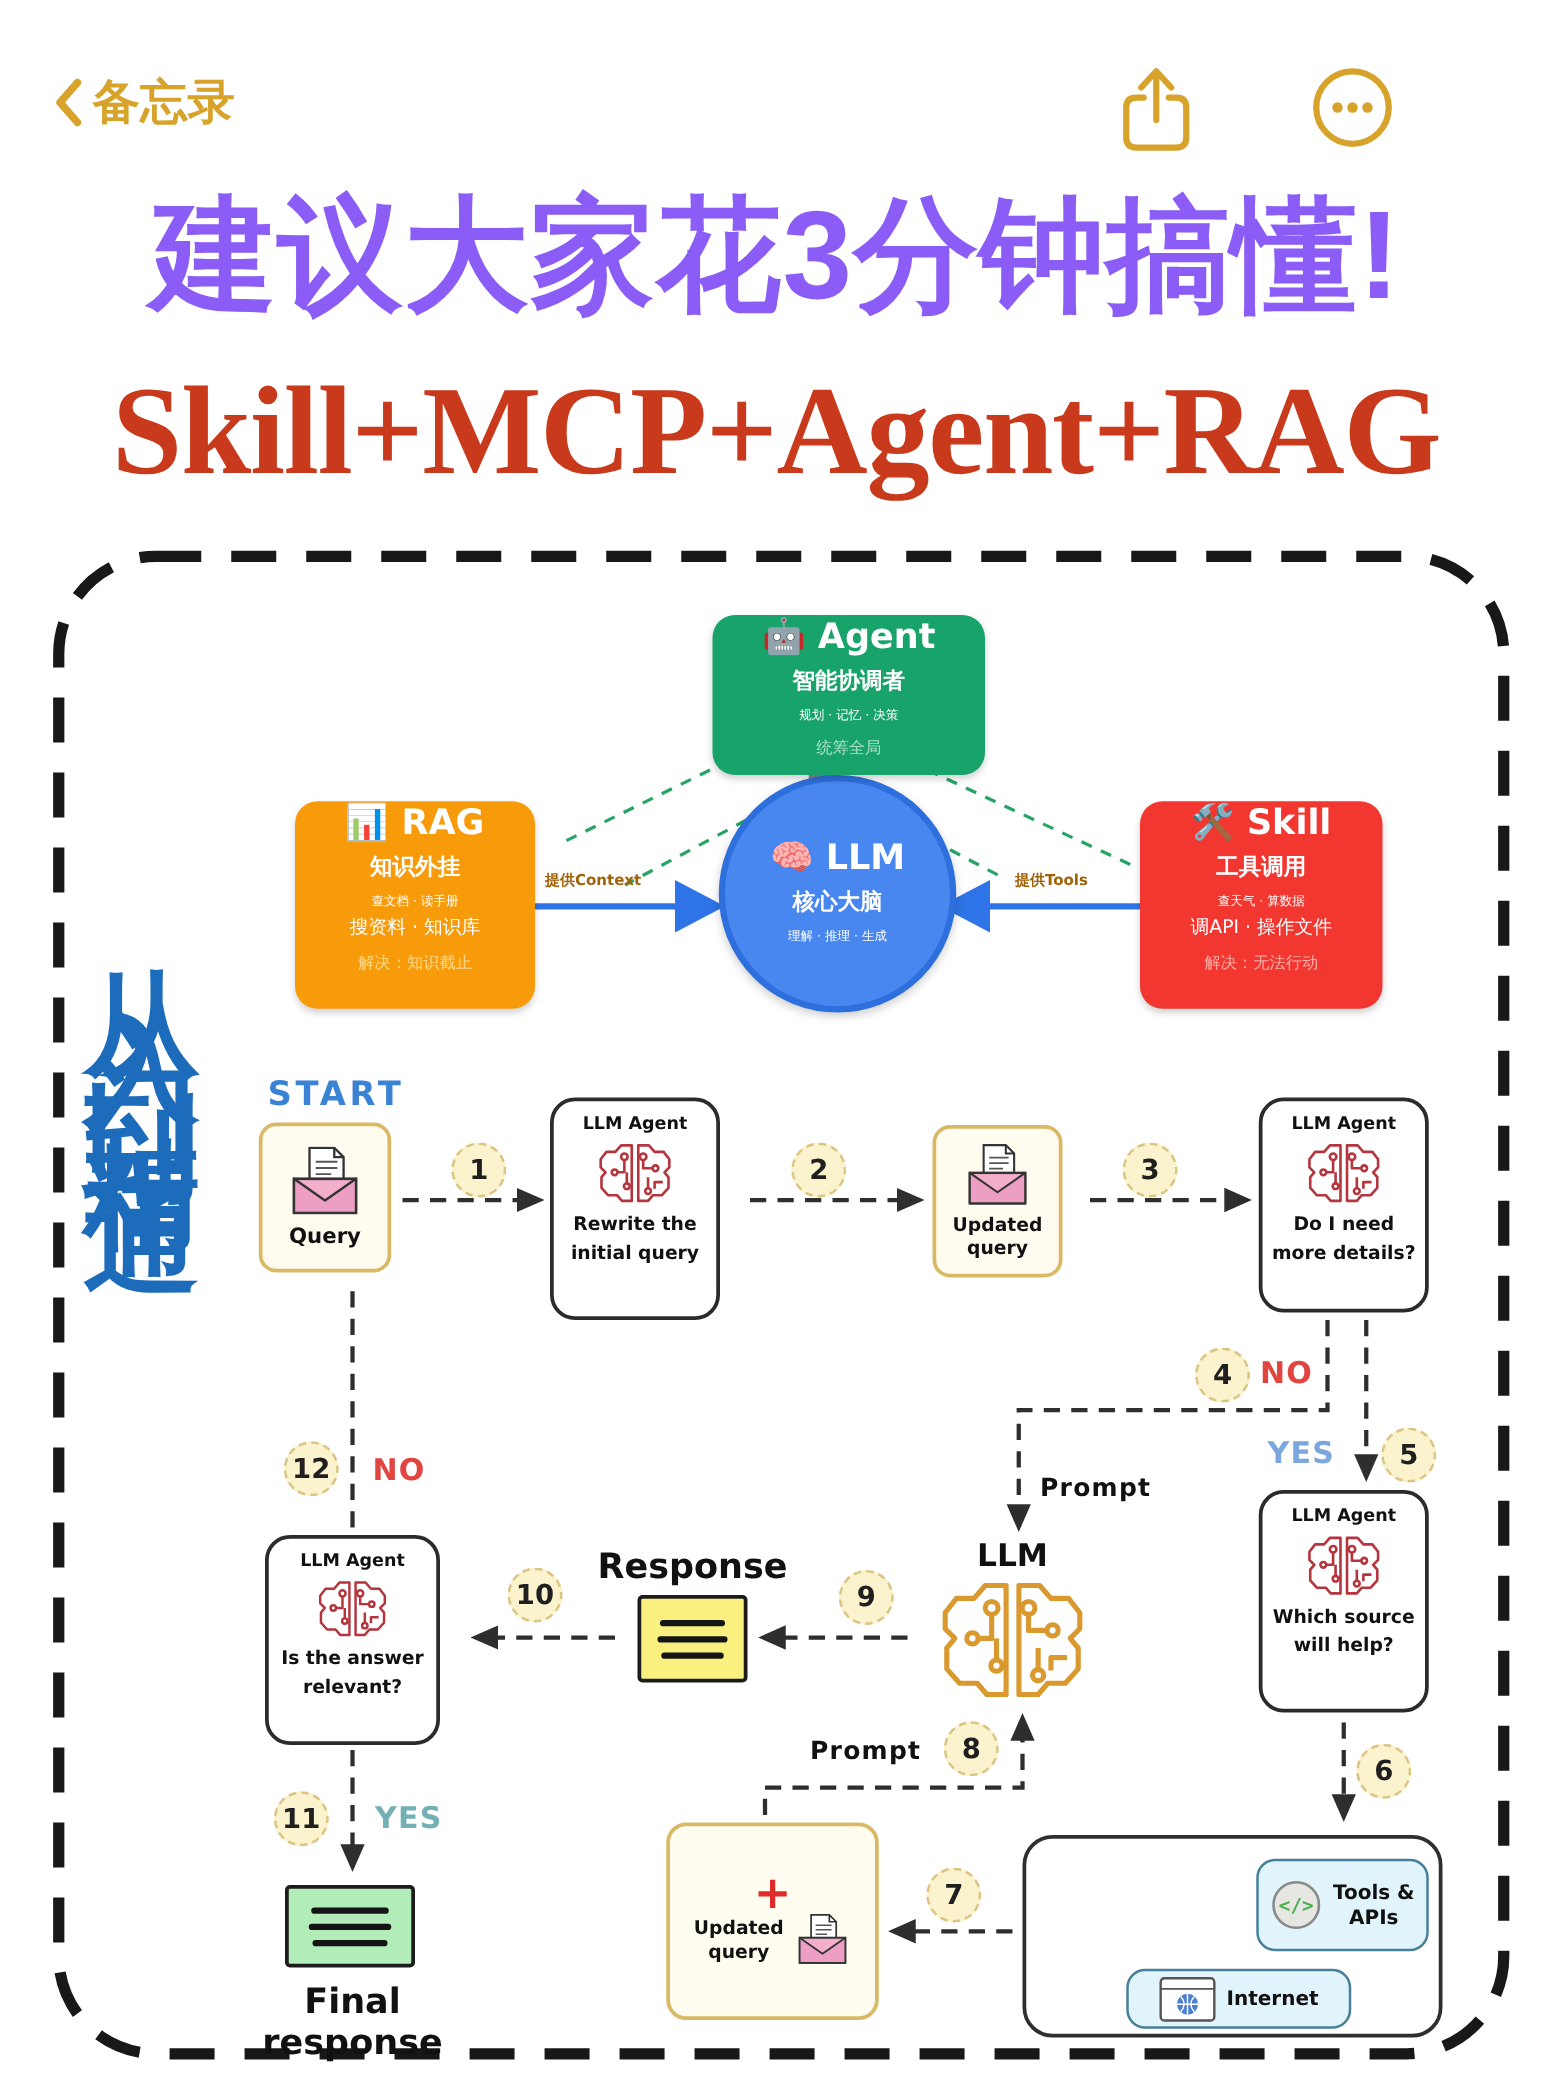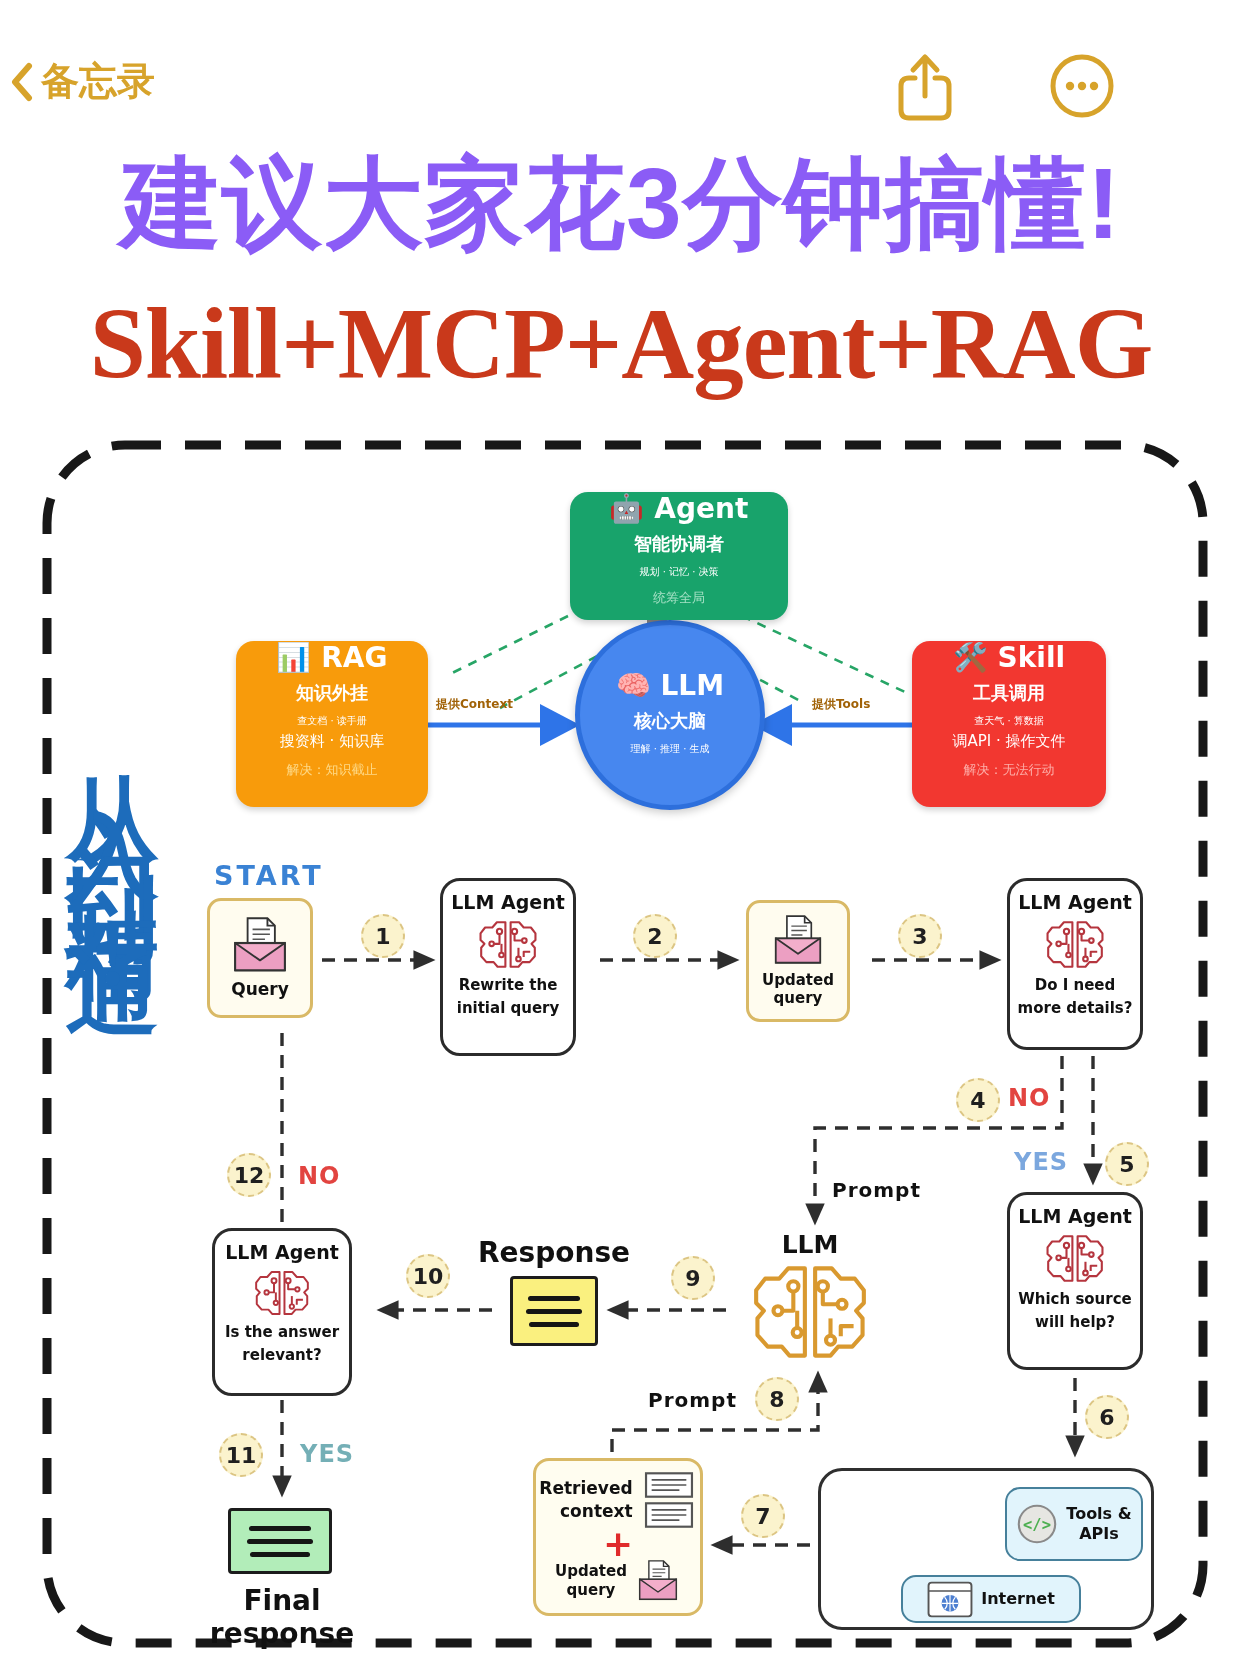--- a/index.html
+++ b/index.html
@@ -1,20 +1,20 @@
 <!DOCTYPE html>
 <html><head>
 <meta charset="utf-8">
 <style>
   html,body{margin:0;padding:0;background:#ffffff;}
   body{width:1242px;height:1660px;position:relative;overflow:hidden;
        font-family:"DejaVu Sans", sans-serif;}
   .abs{position:absolute;}
   
-  .nav-back{left:11px;top:56px;display:flex;align-items:center;gap:8px;color:#D7A32B;
+  .nav-back{left:44px;top:56px;display:flex;align-items:center;gap:8px;color:#D7A32B;
             font-size:38px;font-weight:600;z-index:5;cursor:pointer;}
   .nav-icon{z-index:5;cursor:pointer;}
   .headline{left:0;top:138px;width:1242px;text-align:center;font-size:100px;font-weight:900;
             color:#8b5cf6;letter-spacing:1px;font-family:"Liberation Sans",sans-serif;z-index:4;}
   .subheadline{left:0;top:286px;width:1242px;text-align:center;font-size:101px;font-weight:800;
             color:#C9391B;font-family:"Liberation Serif",serif;letter-spacing:-1px;z-index:4;}
   .side-vertical{left:66px;top:698px;height:950px;writing-mode:vertical-rl;text-orientation:upright;
             font-size:93px;font-weight:900;color:#1D6CBB;letter-spacing:34px;
             font-family:"Liberation Serif",serif;z-index:4;line-height:1;}
   
@@ -29,21 +29,21 @@
   .rag-box{left:236px;top:641px;width:192px;height:166px;background:#F89B0B;}
   .skill-box{left:912px;top:641px;width:194px;height:166px;background:#F23730;}
   .llm-circle{left:575px;top:620px;width:190px;height:190px;border-radius:50%;
       background:#4787EF;border:5px solid #2D6FDC;color:#fff;text-align:center;z-index:2;
       box-sizing:border-box;box-shadow:0 3px 8px rgba(0,0,0,.2);}
   .llm-circle .cn-t{margin-top:44px;font-size:28px;}
   .edge-label{font-size:12px;font-weight:bold;color:#a16207;z-index:4;}
   
   .flowbox{background:#fff;border:3.5px solid #2b2b2b;border-radius:20px;text-align:center;
            z-index:3;box-sizing:border-box;}
-  .fb-title{font-size:19px;font-weight:bold;color:#111;margin-top:10px;}
+  .fb-title{font-size:14px;font-weight:bold;color:#111;margin-top:10px;}
   .fb-cap{font-size:15px;font-weight:600;color:#111;line-height:1.5;margin-top:4px;padding:0 2px;}
   .brain{color:#B5353E;display:block;margin:6px auto 0;}
   .creambox{background:#FFFCEF;border:3px solid #D9B966;border-radius:14px;z-index:3;
             display:flex;flex-direction:column;align-items:center;justify-content:center;
             box-sizing:border-box;}
   .cream-label{font-size:17px;font-weight:bold;color:#111;margin-top:5px;line-height:1.2;text-align:center;}
   .step{width:44px;height:44px;border-radius:50%;background:#FBF3CD;border:2px dashed #DCC583;
         display:flex;align-items:center;justify-content:center;font-weight:bold;font-size:22px;
         color:#1f1f1f;z-index:4;box-sizing:border-box;}
   .tag{font-weight:bold;z-index:4;letter-spacing:1px;}
@@ -281,34 +281,20 @@
 </div>
 
 <div class="abs lines-box" style="left:228px;top:1508px;width:104px;height:66px;background:#B2EDB9">
   <i style="width:62px"></i>
     <i style="width:66px"></i>
     <i style="width:60px"></i>
 </div>
 <div class="abs bold-label" style="left:182px;top:1584px;width:200px">Final response</div>
 
 <div class="abs retrieved">
-  <div class="rc-row">
-    <div class="rc-txt">
-      <div>Retrieved</div>
-      <div>context</div>
-    </div>
-    <div class="rc-docs">
-      <svg width="56" height="26">
-          <use href="#sym-doc"></use>
-        </svg>
-      <svg width="56" height="26">
-          <use href="#sym-doc"></use>
-        </svg>
-    </div>
-  </div>
   <div class="rc-plus">+</div>
   <div class="rc-row">
     <div class="rc-txt2">
       <div>Updated</div>
       <div>query</div>
     </div>
     <svg width="46" height="42">
         <use href="#sym-envelope"></use>
       </svg>
   </div>

